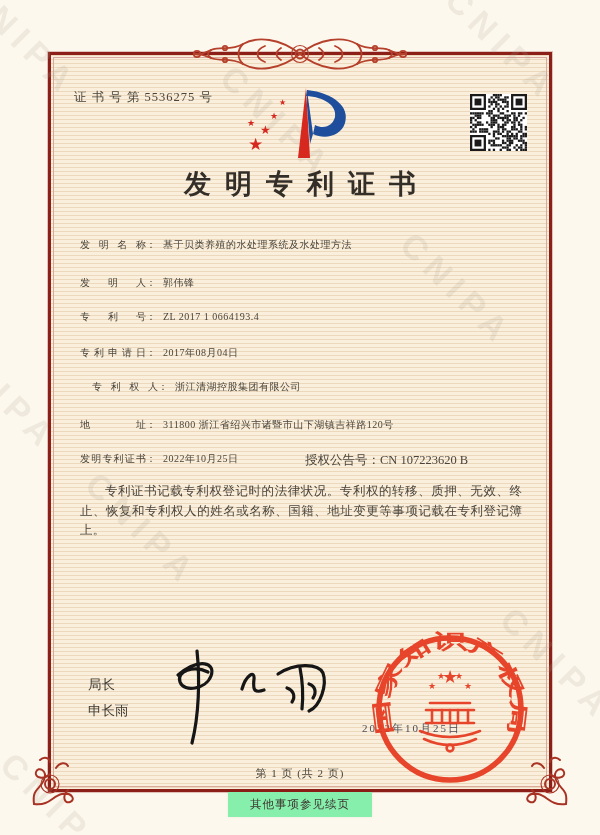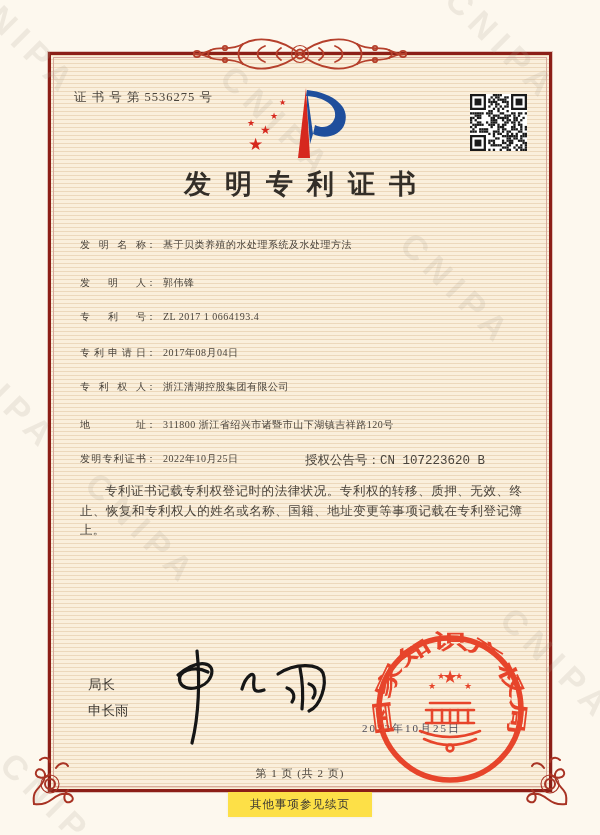--- a/index.html
+++ b/index.html
@@ -44,38 +44,38 @@
     position:absolute;left:50%;top:166px;transform:translateX(-50%);z-index:3;
     font-size:27px;font-weight:600;letter-spacing:14px;padding-left:14px;
     white-space:nowrap;color:#332e28;
   }
   
   .row{position:absolute;left:80px;z-index:3;font-size:10px;white-space:nowrap;color:#4a443c;}
   .row .lab{display:inline-block;width:66px;text-align:justify;text-align-last:justify;}
   .row .colon{display:inline-block;margin-right:7px;}
   .row .val{letter-spacing:0.5px;}
   .r1{top:238px;} .r2{top:276px;} .r3{top:310px;} .r4{top:346px;}
-  .r5{top:380px;} .r6{top:418px;} .r7{top:452px;}
-  .r7b{position:absolute;left:305px;top:452px;z-index:3;font-size:12.5px;white-space:nowrap;color:#4a443c;font-family:Liberation Mono, monospace;}
+  .r5{top:380px;margin-left:12px;} .r6{top:418px;} .r7{top:452px;}
+  .r7b{position:absolute;left:305px;top:452px;z-index:3;font-size:12.5px;white-space:nowrap;color:#4a443c;}
   
   .paras{position:absolute;left:80px;top:482px;width:442px;z-index:3;
     font-size:12.5px;line-height:19.5px;text-align:justify;color:#4a443c;}
   .paras p{margin:0;text-indent:2em;}
   .paras p + p{margin-top:6px;}
   
   .signer{position:absolute;left:88px;top:672px;z-index:3;font-size:13.5px;line-height:26px;color:#3f3a33;}
   .sig-script{position:absolute;left:150px;top:643px;width:185px;height:108px;z-index:3;}
   
   .seal-date{position:absolute;left:362px;top:721px;z-index:4;font-size:11px;letter-spacing:2px;color:#4d4d5a;}
   .seal{position:absolute;left:372px;top:631px;width:156px;height:156px;z-index:5;opacity:0.93;}
   
   .page-ind{position:absolute;left:0;top:766px;width:100%;text-align:center;z-index:3;font-size:11px;color:#4a443c;letter-spacing:1px;}
   .cont-note{
     position:absolute;left:50%;top:792px;transform:translateX(-50%);z-index:6;
-    background:#fde047;padding:5px 22px;font-size:11.5px;letter-spacing:1px;
+    background:#86efac;padding:5px 22px;font-size:11.5px;letter-spacing:1px;
     color:#3f3a33;white-space:nowrap;box-shadow:0 0 3px rgba(0,0,0,0.06);text-align:right;
   }
 </style>
 </head>
 <body>
 
 <div id="wm-layer">
     <span class="wm" style="left: -15px; top: -25px;">CNIPA</span>
     <span class="wm" style="left: 465px; top: -20px;">CNIPA</span>
     <span class="wm" style="left: 420px; top: 225px;">CNIPA</span>

